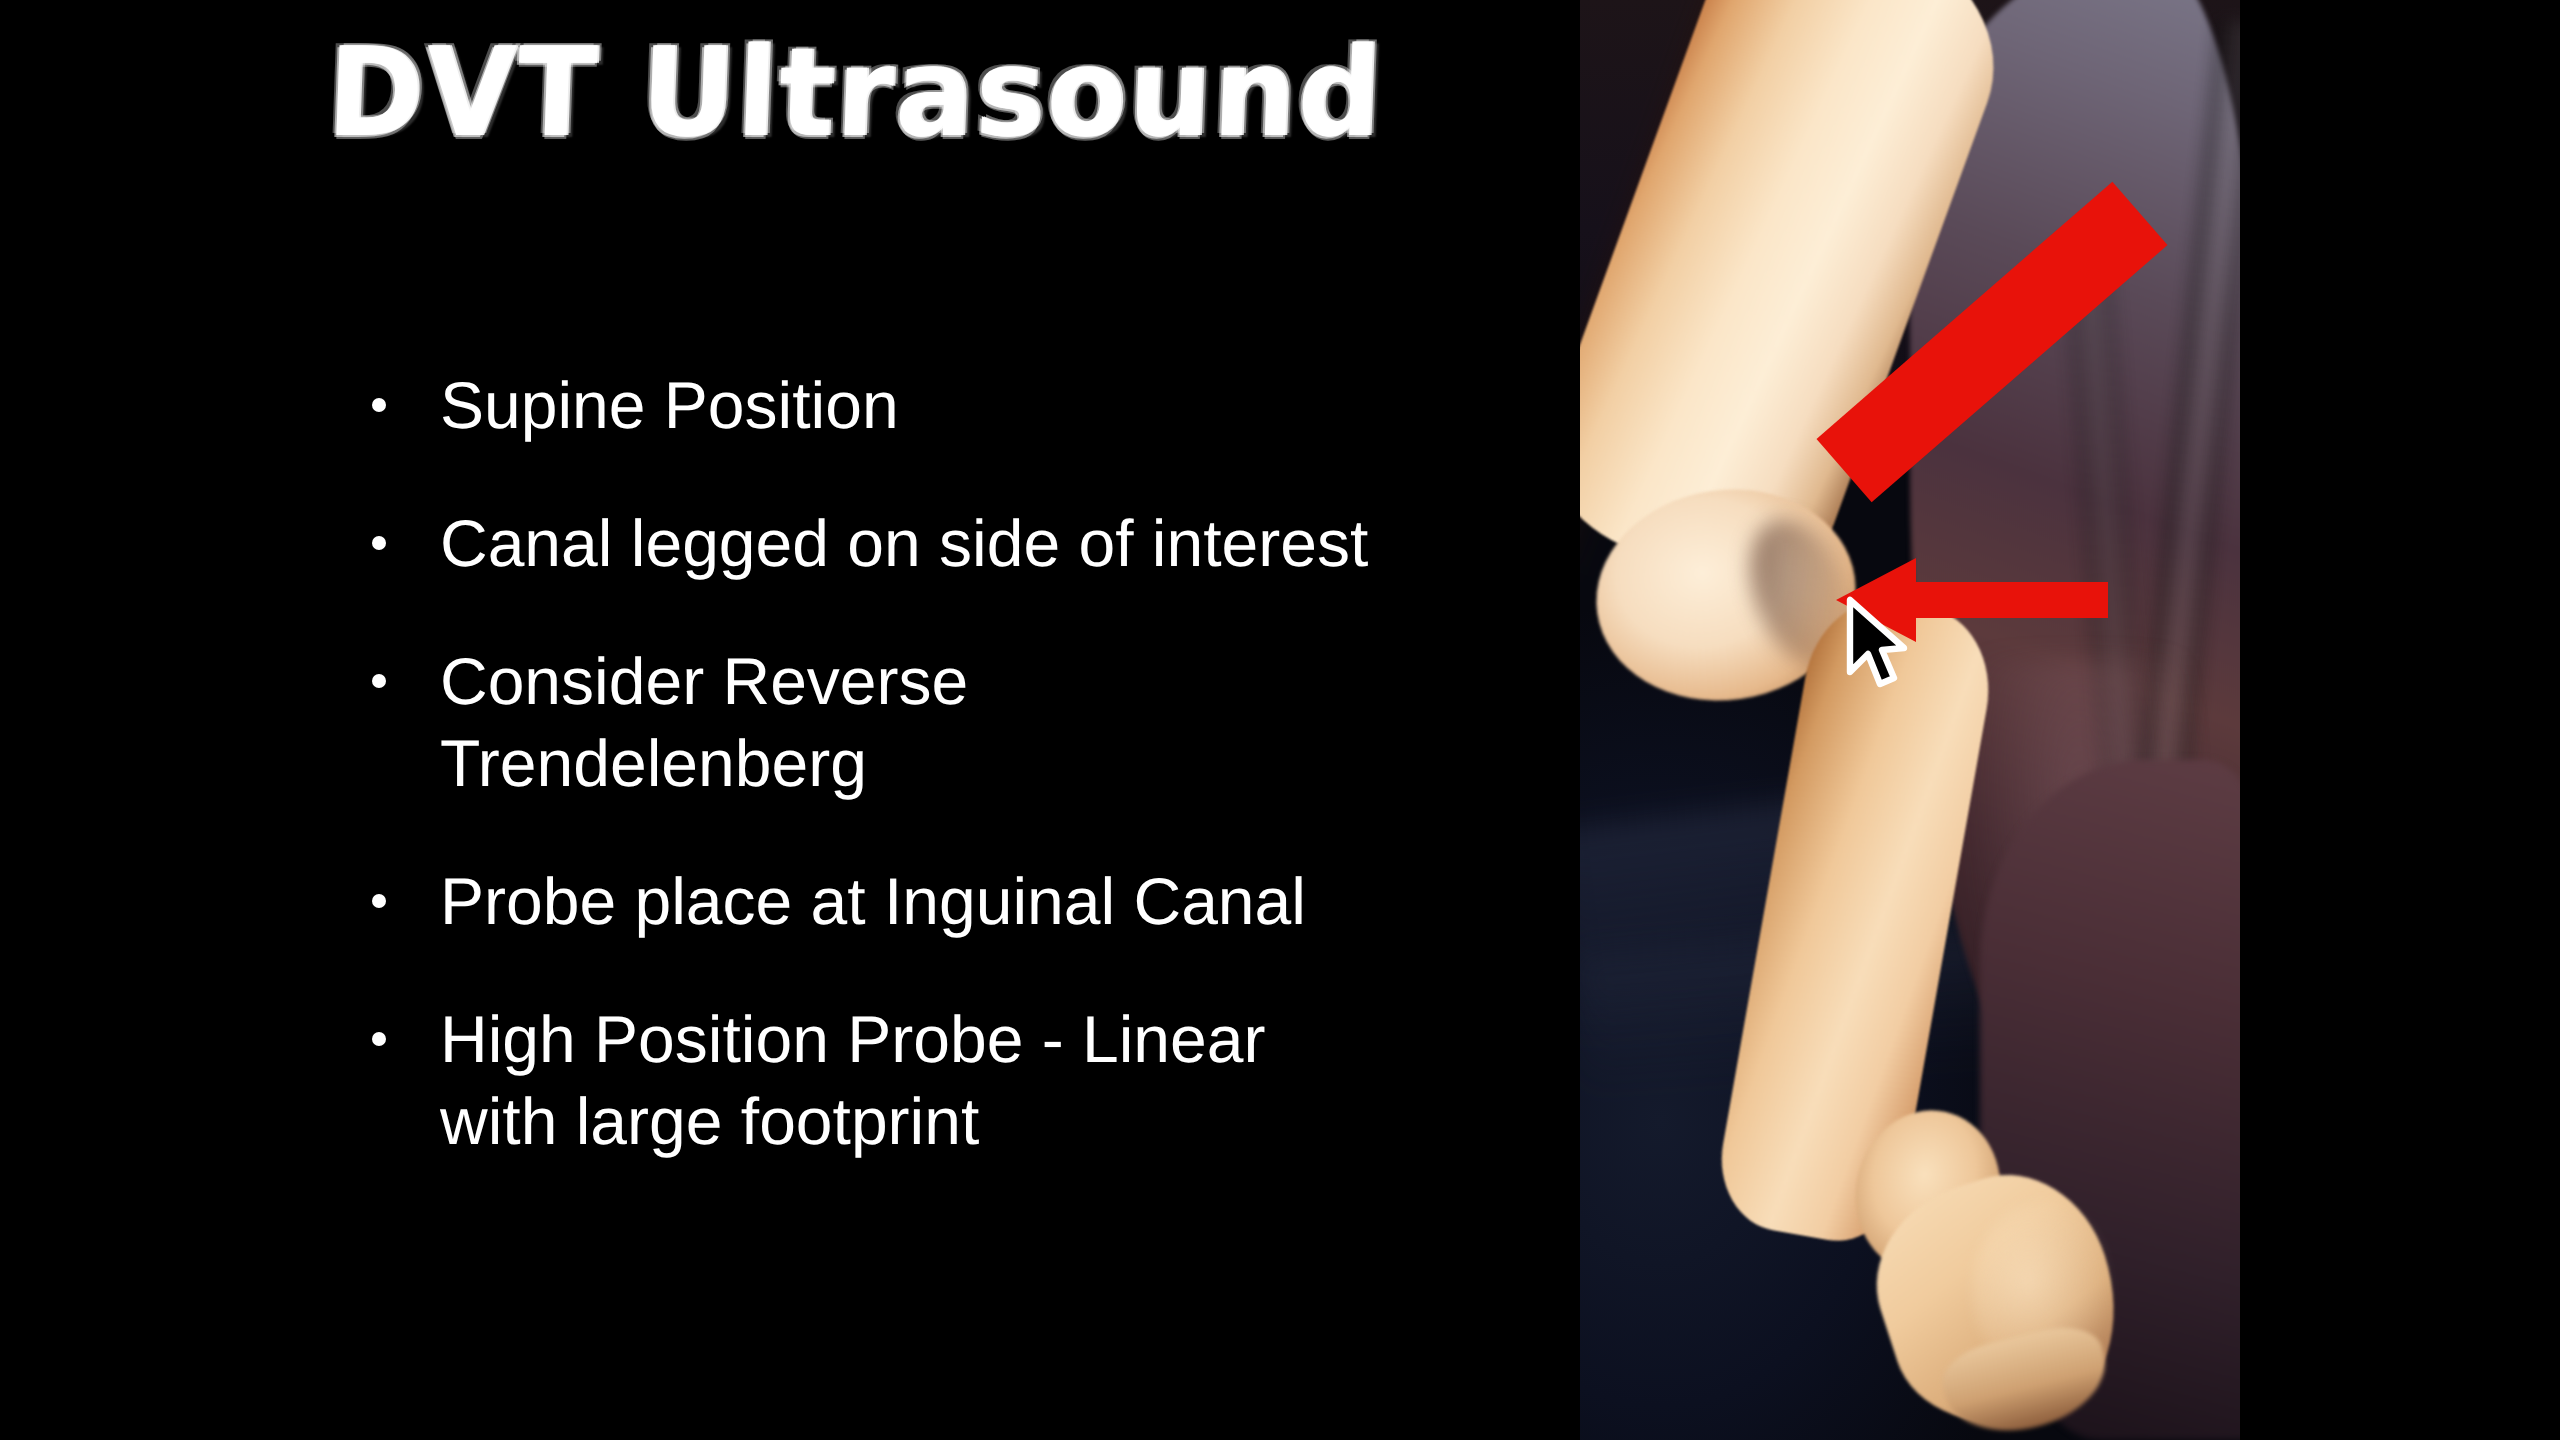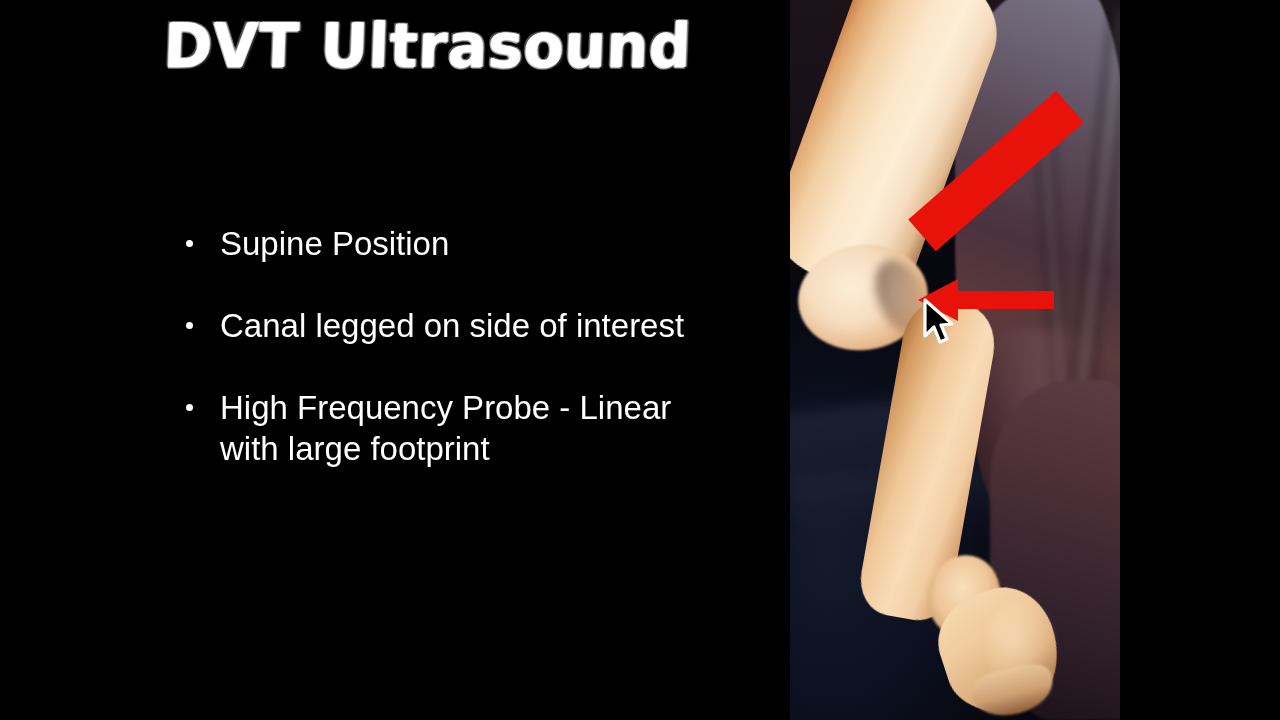--- a/index.html
+++ b/index.html
@@ -79,21 +79,21 @@
   .bullet-item:last-child { margin-bottom: 0; }
   .bullet-dot {
     position: absolute;
     left: 4px;
     top: 17px;
     width: 7px;
     height: 7px;
     border-radius: 50%;
     background: #ffffff;
   }
-  .bullet-text { display: block; white-space: pre-line; margin-top: 41px; }
+  .bullet-text { display: block; white-space: pre-line; }
 
   
   #photo-panel {
     position: absolute;
     left: 790px;
     top: 0;
     width: 330px;
     height: 720px;
     overflow: hidden;
     background: #0a0708;
@@ -309,25 +309,34 @@
       <li class="bullet-item">
         <span class="bullet-dot"></span>
         <span class="bullet-text">Supine Position</span>
       </li>
 
       <li class="bullet-item">
         <span class="bullet-dot"></span>
         <span class="bullet-text">Canal legged on side of interest</span>
       </li>
 
-
-
-      <li class="bullet-item">
-        <span class="bullet-dot"></span>
-        <span class="bullet-text">High Frequency Probe - Linear
+      <li class="bullet-item">
+        <span class="bullet-dot"></span>
+        <span class="bullet-text">Consider Reverse
+Trendelenberg</span>
+      </li>
+
+      <li class="bullet-item">
+        <span class="bullet-dot"></span>
+        <span class="bullet-text">Probe place at Inguinal Canal</span>
+      </li>
+
+      <li class="bullet-item">
+        <span class="bullet-dot"></span>
+        <span class="bullet-text">High Position Probe - Linear
 with large footprint</span>
       </li>
 
     </ul>
   </div>
 
   <div id="photo-panel">
 
     <div class="bed-dark"></div>
     <div class="bed-top-dark"></div>

